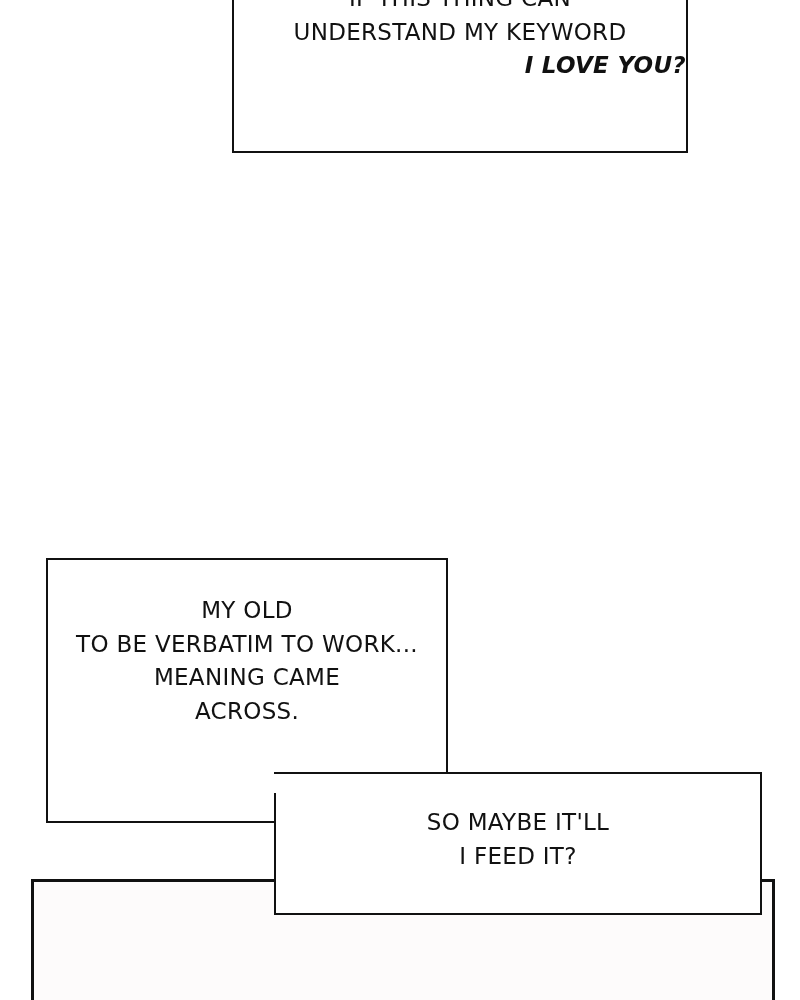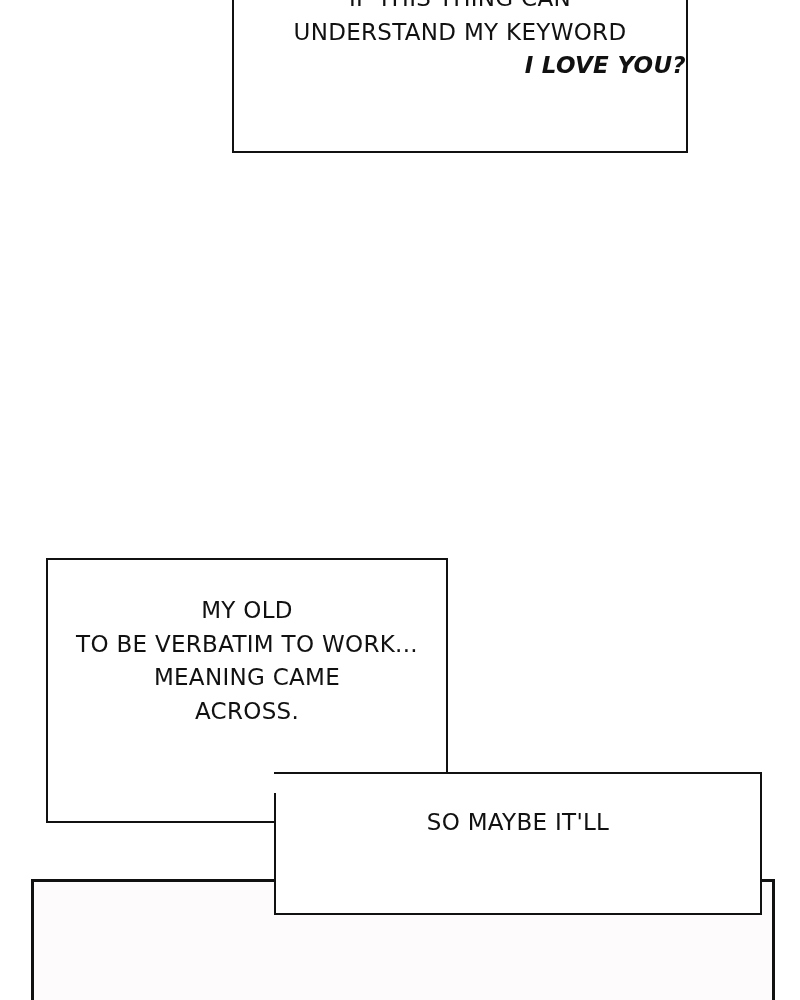--- a/index.html
+++ b/index.html
@@ -61,16 +61,17 @@
     <span class="line">MY OLD</span>
     <span class="line">TO BE VERBATIM TO WORK...</span>
     <span class="line">MEANING CAME</span>
     <span class="line">ACROSS.</span>
   </div>
 </div>
 
 <div class="box" id="box3">
   <div class="caption">
     <span class="line">SO MAYBE IT'LL</span>
+    <span class="line">I FEED IT?</span>
   </div>
 </div>
 
 <div id="merge-cover"></div>
 
 </body></html>

